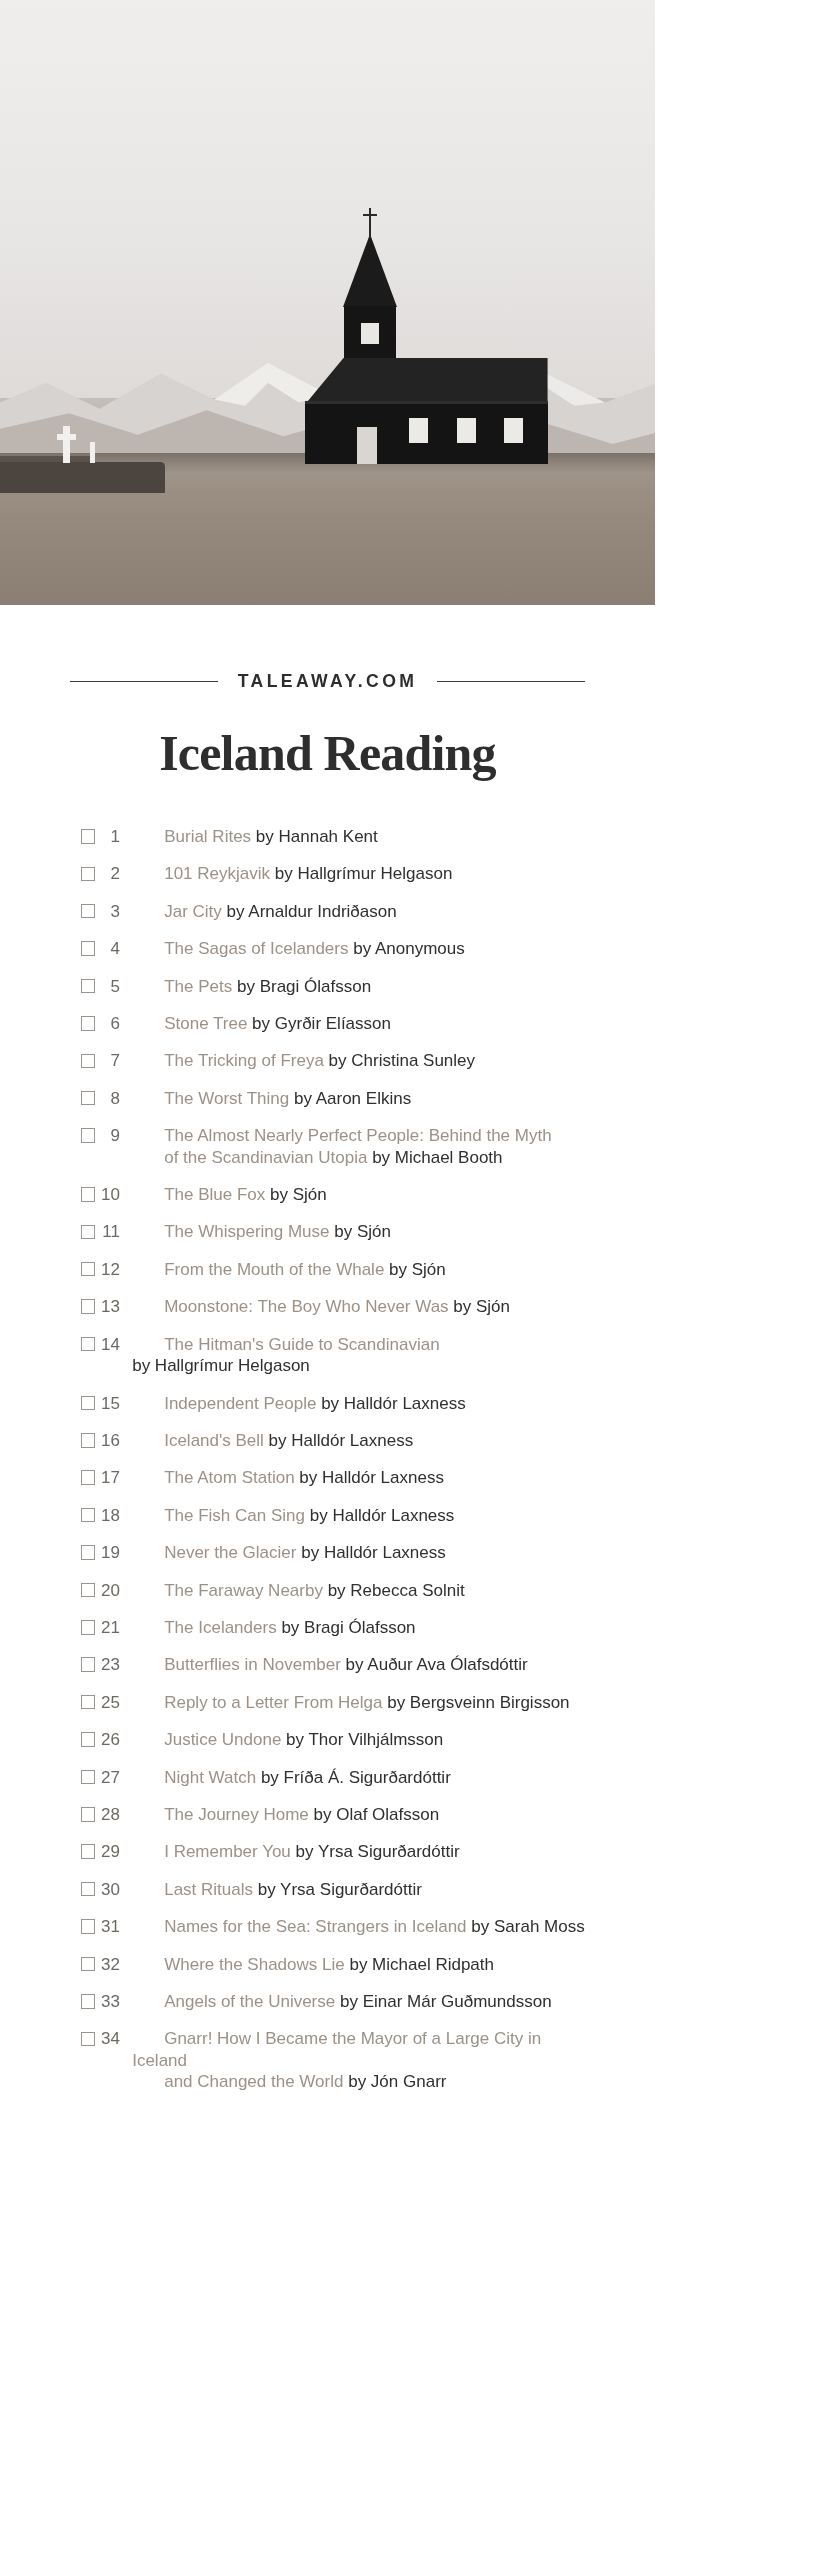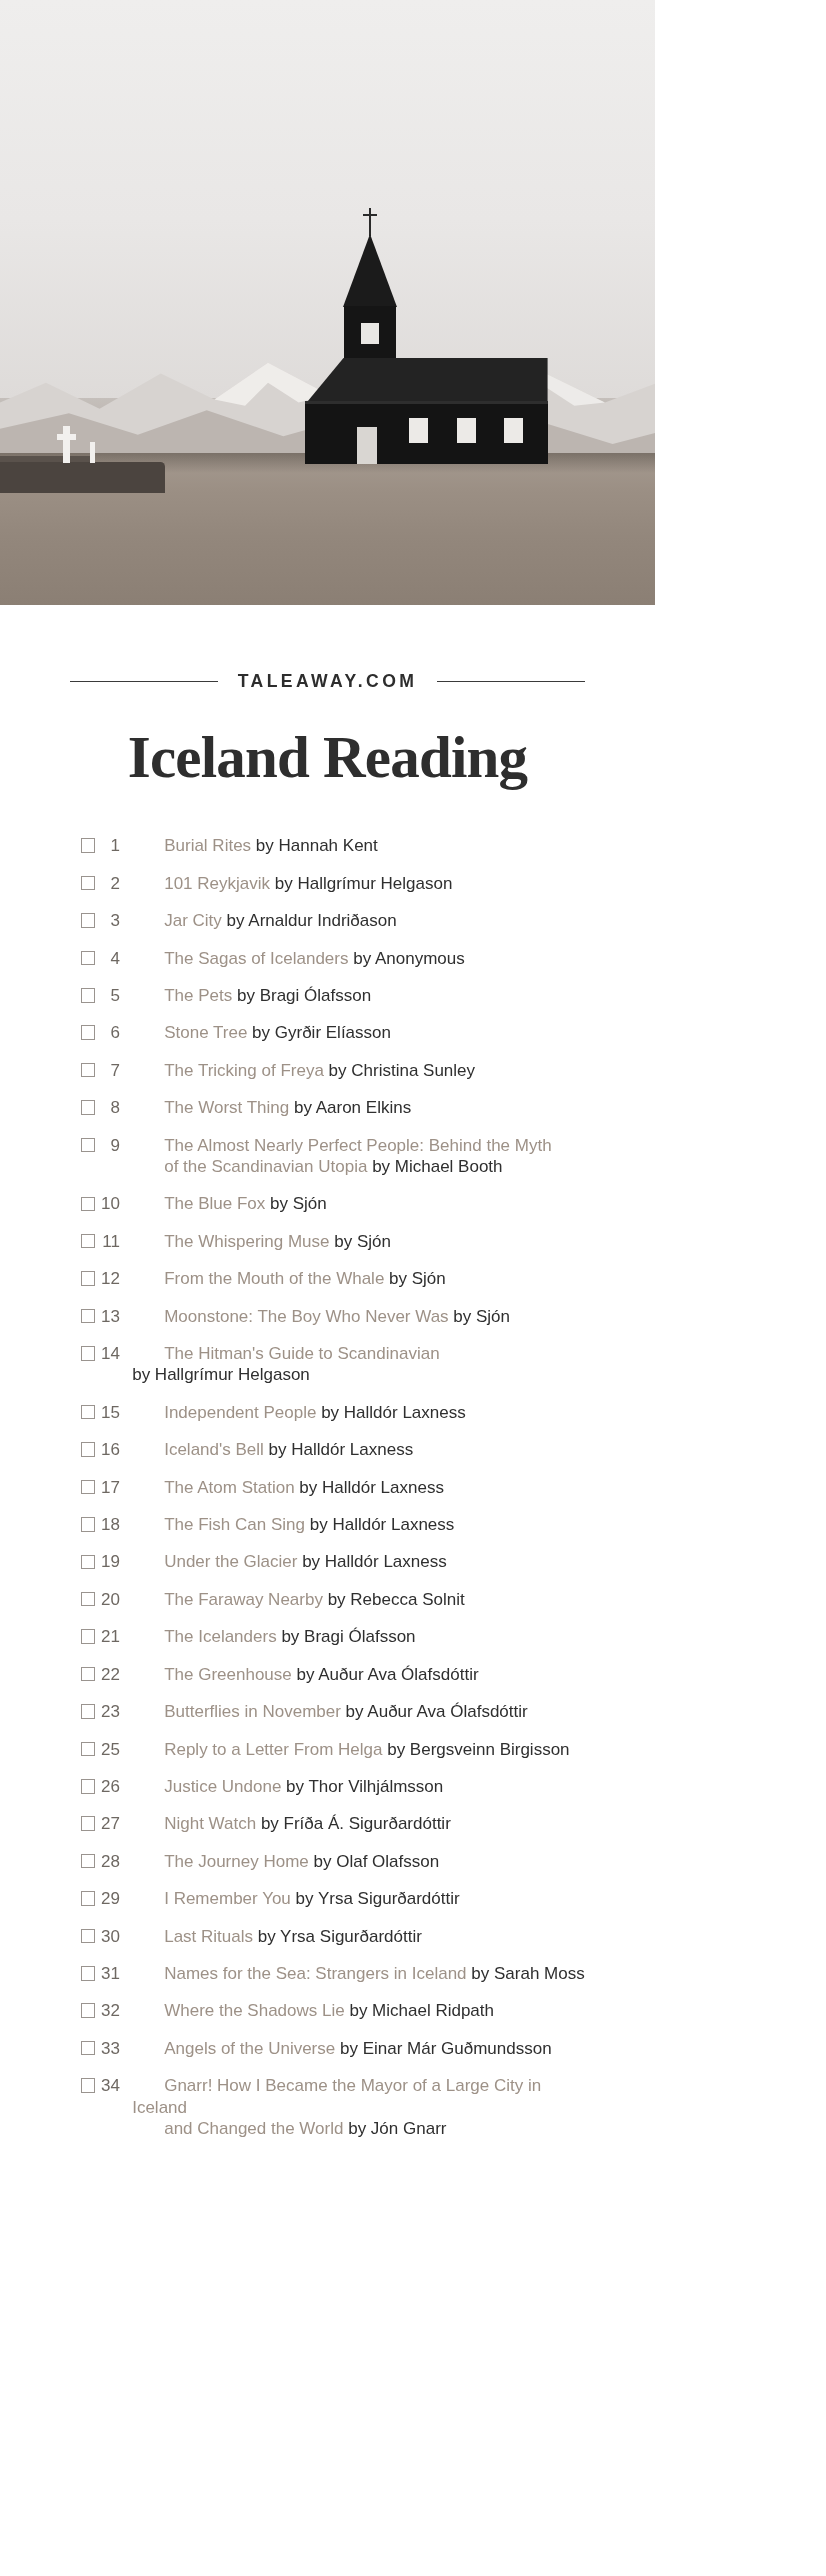--- a/index.html
+++ b/index.html
@@ -135,21 +135,21 @@
     letter-spacing: 3.4px;
     font-weight: 700;
     color: #2d2d2d;
     padding: 0 20px;
     white-space: nowrap;
   }
 
   .title {
     font-family: "Liberation Serif", serif;
     font-weight: 700;
-    font-size: 59px;
+    font-size: 50px;
     line-height: 1.04;
     letter-spacing: -0.8px;
     color: #2e2e2e;
     text-align: center;
     margin: 0 0 47px 0;
   }
   .title .line2 { display: block; }
 
   
   .list { margin: 0; padding: 0; }
@@ -323,39 +323,34 @@
           <div class="entry"><span class="bk">The Atom Station</span> <span class="by">by Halldór Laxness</span></div>
         </div>
         <div class="row">
           <div class="checkbox"></div>
           <div class="num">18</div>
           <div class="entry"><span class="bk">The Fish Can Sing</span> <span class="by">by Halldór Laxness</span></div>
         </div>
         <div class="row">
           <div class="checkbox"></div>
           <div class="num">19</div>
-          <div class="entry"><span class="bk">Under the Glacier</span> <span class="by">by Halldór Laxness</span></div>
+          <div class="entry"><span class="bk">Never the Glacier</span> <span class="by">by Halldór Laxness</span></div>
         </div>
         <div class="row">
           <div class="checkbox"></div>
           <div class="num">20</div>
           <div class="entry"><span class="bk">The Faraway Nearby</span> <span class="by">by Rebecca Solnit</span></div>
         </div>
         <div class="row">
           <div class="checkbox"></div>
           <div class="num">21</div>
           <div class="entry"><span class="bk">The Icelanders</span> <span class="by">by Bragi Ólafsson</span></div>
         </div>
         <div class="row">
           <div class="checkbox"></div>
-          <div class="num">22</div>
-          <div class="entry"><span class="bk">The Greenhouse</span> <span class="by">by Auður Ava Ólafsdóttir</span></div>
-        </div>
-        <div class="row">
-          <div class="checkbox"></div>
           <div class="num">23</div>
           <div class="entry"><span class="bk">Butterflies in November</span> <span class="by">by Auður Ava Ólafsdóttir</span></div>
         </div>
         <div class="row">
           <div class="checkbox"></div>
           <div class="num">25</div>
           <div class="entry"><span class="bk">Reply to a Letter From Helga</span> <span class="by">by Bergsveinn Birgisson</span></div>
         </div>
         <div class="row">
           <div class="checkbox"></div>

